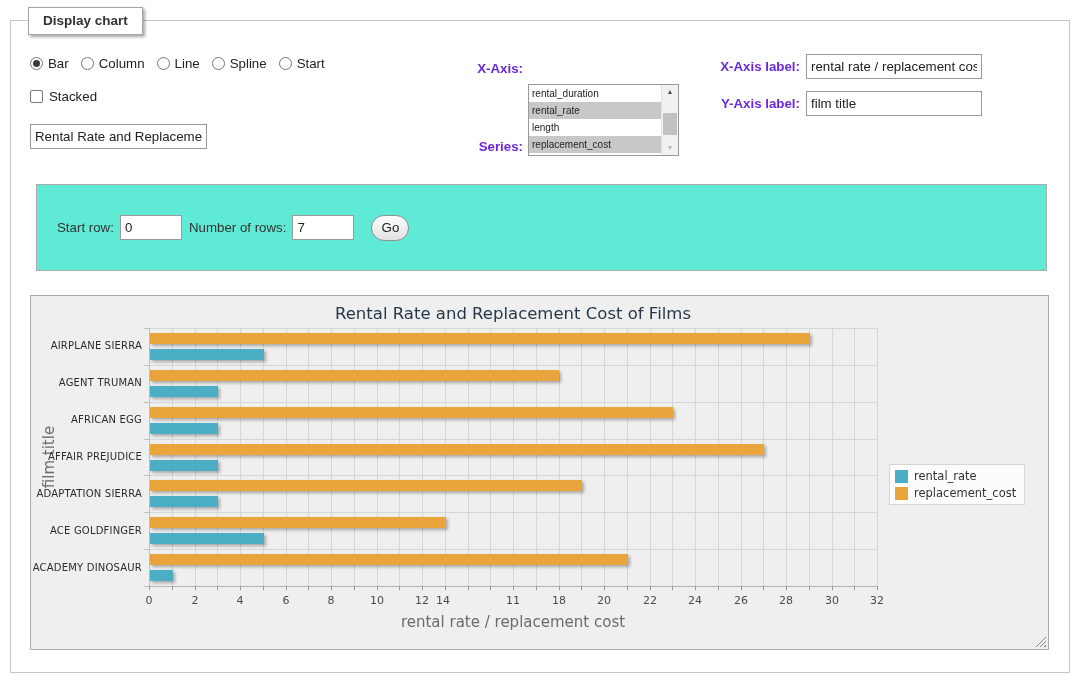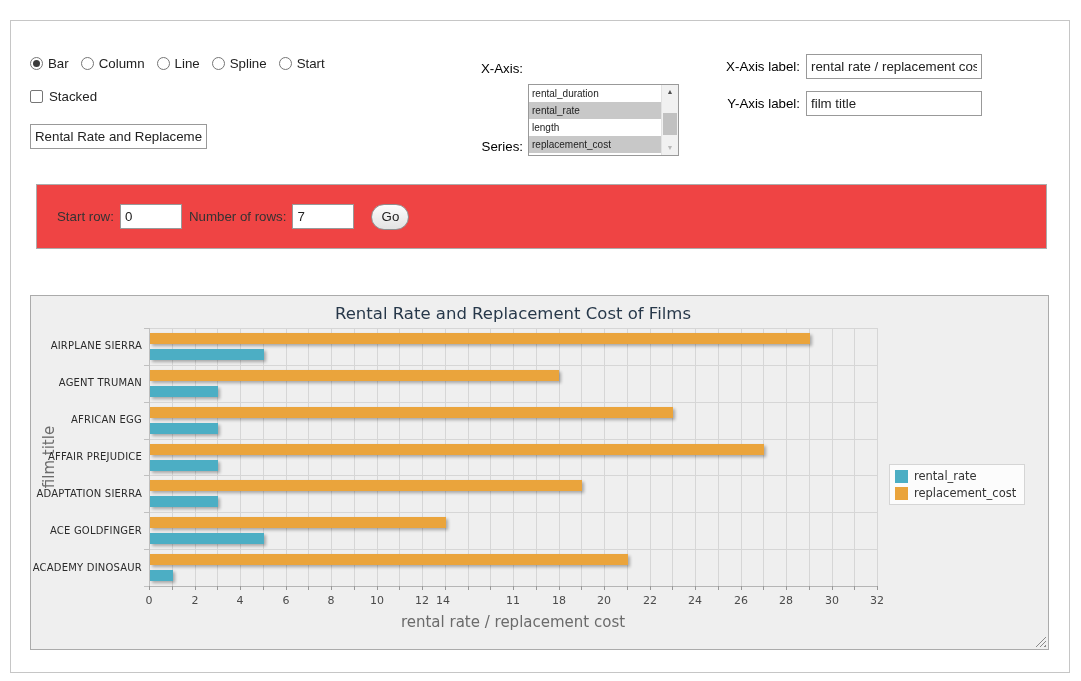--- a/index.html
+++ b/index.html
@@ -8,21 +8,21 @@
   #page { position:relative; width:1081px; height:681px; background:#fff; overflow:hidden; }
 
   
   .fieldset-border { position:absolute; left:10px; top:20px; width:1060px; height:653px;
     border:1px solid #c6c6c6; background:#fff; }
   .legend-box { position:absolute; left:28px; top:7px; padding:5px 14px 6px 14px;
     background:#fff; border:1px solid #a6a6a6; box-shadow:2px 2px 3px rgba(0,0,0,0.35);
     font-weight:bold; font-size:13.5px; color:#333; z-index:5; }
 
   
-  .ctrl-label { position:absolute; color:#000000; }
+  .ctrl-label { position:absolute; color:#6d28d9;font-weight:bold; }
   .txt-input { position:absolute; border:1px solid #999; background:#fff; font-family:"Liberation Sans",sans-serif;
     font-size:13.3px; color:#222; padding:0 4px; height:25px; outline:none; }
   .radio-group { position:absolute; left:30px; top:56px; display:flex; gap:12px; align-items:center; }
   .radio-item { display:flex; align-items:center; gap:5px; cursor:default; }
   .radio { width:13px; height:13px; border:1px solid #767676; border-radius:50%; background:#fff; position:relative; flex:0 0 auto; }
   .radio.checked::after { content:''; position:absolute; left:2px; top:2px; width:7px; height:7px; border-radius:50%; background:#3b3b3b; }
   .checkbox { width:13px; height:13px; border:1px solid #767676; border-radius:2px; background:#fff; display:inline-block; vertical-align:-2px; }
   .stacked-row { position:absolute; left:30px; top:89px; display:flex; align-items:center; gap:6px; }
 
   .select { position:absolute; left:528px; top:56px; width:156px; height:25px; border:1px solid #999;
@@ -34,22 +34,22 @@
   .listbox .opts { flex:1 1 auto; overflow:hidden; }
   .listbox .opt { height:17px; line-height:17px; padding-left:3px; white-space:nowrap; font-size:10px; }
   .listbox .opt.sel { background:#c8c8c8; }
   .scrollbar { width:17px; flex:0 0 auto; background:#f1f1f1; position:relative; border-left:1px solid #e2e2e2; }
   .sb-arrow { position:absolute; left:0; width:100%; height:14px; font-size:7px; text-align:center; line-height:14px; }
   .sb-up { top:0; color:#505050; }
   .sb-down { bottom:0; color:#b8b8b8; }
   .sb-thumb { position:absolute; left:1px; width:14px; top:28px; height:22px; background:#c1c1c1; }
 
   
-  .rows-panel { position:absolute; left:36px; top:184px; width:1011px; height:65px;
-    background:#ef4444; border:1px solid #acacac; display:flex; align-items:center; padding-left:20px; }
+  .rows-panel { position:absolute; left:36px; top:184px; width:1011px; height:87px;
+    background:#5eead4; border:1px solid #acacac; display:flex; align-items:center; padding-left:20px; }
   .rows-panel .lbl { color:#333; margin-right:6px; }
   .rows-panel input { position:static; width:62px; }
   .go-btn { margin-left:17px; width:38px; height:26px; border:1px solid #8f8f8f; border-radius:13px;
     background:linear-gradient(#fdfdfd,#e2e2e2); font-family:"Liberation Sans",sans-serif;
     font-size:13.3px; color:#222; text-align:center; line-height:24px; cursor:default; }
 
   
   .chart-box { position:absolute; left:30px; top:295px; width:1019px; height:355px;
     background:#efefef; border:1px solid #ababab; font-family:"DejaVu Sans",sans-serif; }
   .chart-title { position:absolute; left:118px; top:8px; width:728px; text-align:center;
@@ -77,20 +77,21 @@
   .legend-text { font-size:11.5px; color:#333; }
   .resize-handle { position:absolute; right:2px; bottom:2px; width:11px; height:11px;
     background:repeating-linear-gradient(135deg, transparent 0 2px, #8a8a8a 2px 3px);
     clip-path:polygon(100% 0, 100% 100%, 0 100%); }
 </style>
 </head>
 <body>
 
 <div id="page">
   <div class="fieldset-border"></div>
+  <div class="legend-box">Display chart</div>
 
   <div class="radio-group" id="chart-type-radios">
       <div class="radio-item">
         <div class="radio checked"></div>
         <div>Bar</div>
       </div>
       <div class="radio-item">
         <div class="radio"></div>
         <div>Column</div>
       </div>

